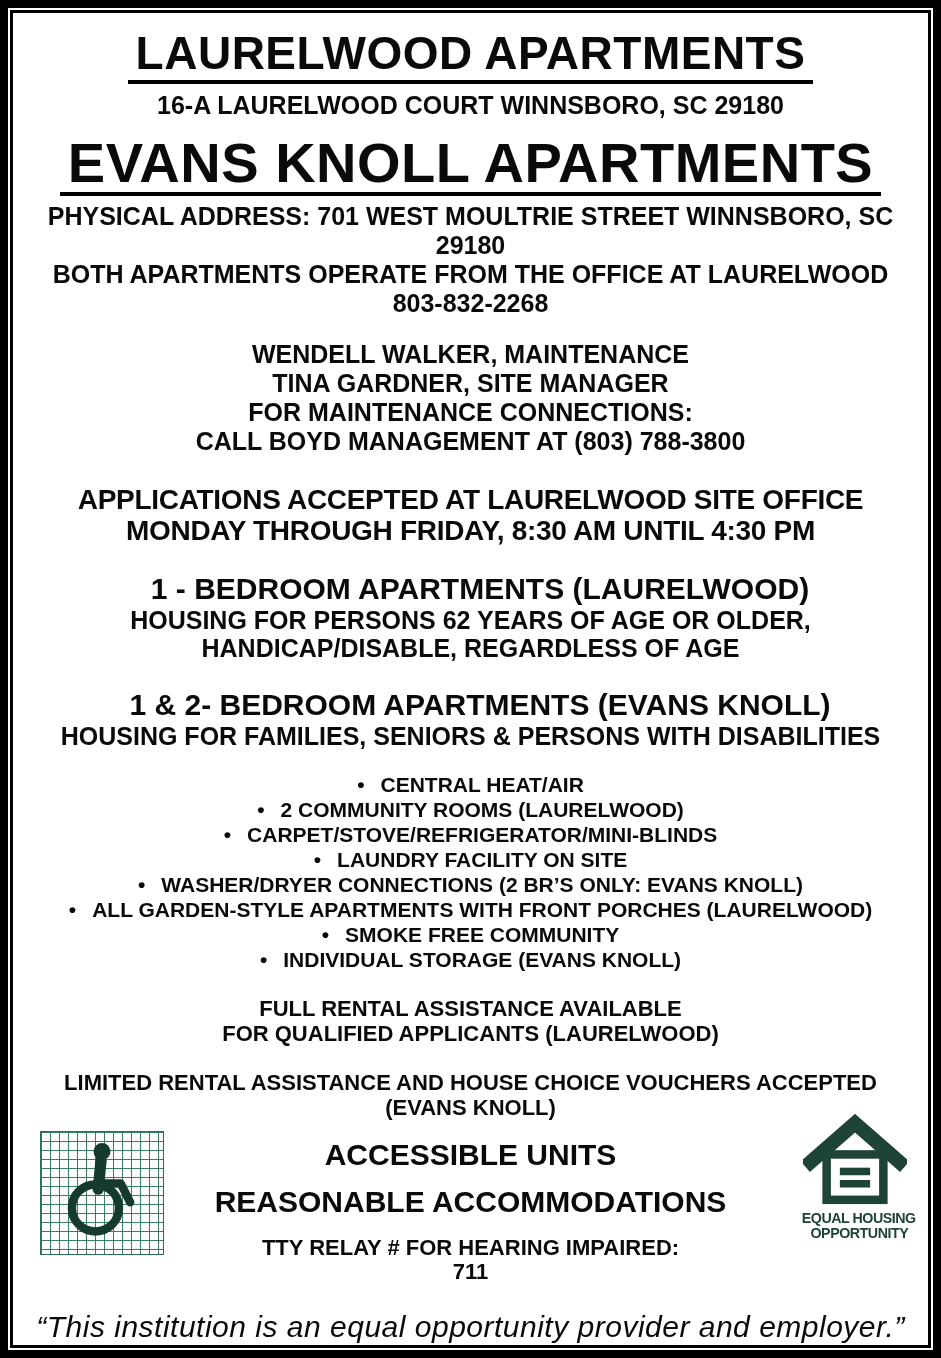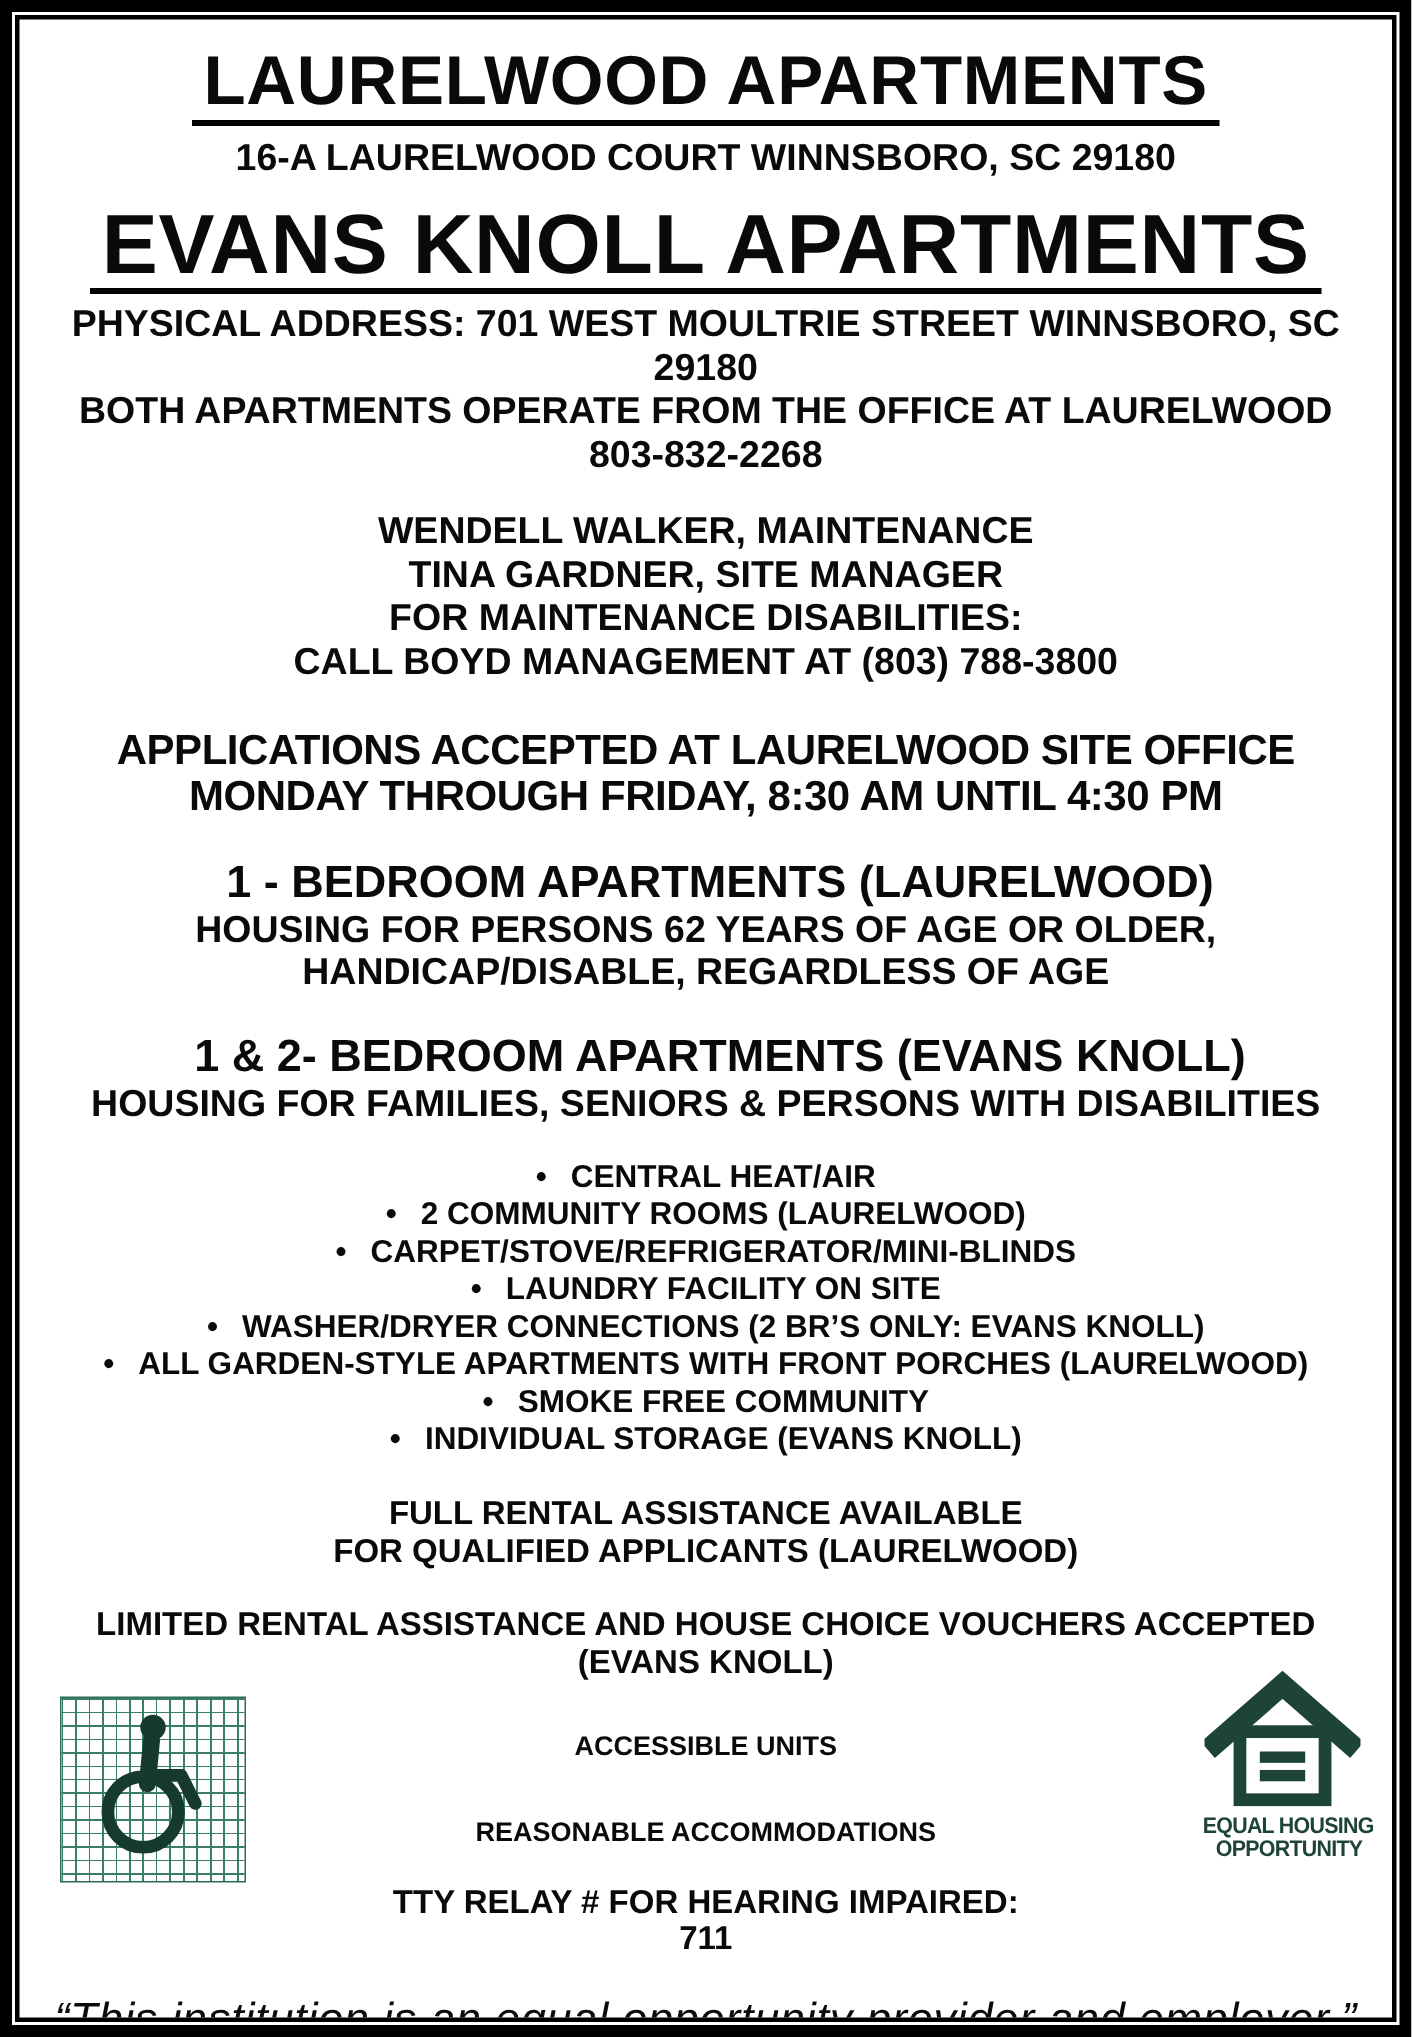--- a/index.html
+++ b/index.html
@@ -21,21 +21,21 @@
   .addr2{margin-top:6px;font-size:25px;line-height:29px;}
   .contacts{margin-top:22px;font-size:25px;line-height:29px;}
   .applications{margin-top:28px;font-size:28px;line-height:31px;letter-spacing:-0.3px;}
   .section{margin-top:26px;}
   .section .sec-heading{font-size:30px;line-height:34px;padding-left:19px;}
   .section .sec-line{font-size:25px;line-height:28px;}
   .bullets{margin-top:22px;font-size:21px;line-height:25px;}
   .bullet-line .bullet{display:inline-block;margin-right:16px;}
   .assist{margin-top:24px;font-size:22px;line-height:25px;}
   .assist2{margin-top:24px;font-size:22px;line-height:25px;}
-  .access-line{margin-top:32px;font-size:18px;line-height:25px;}
+  .access-line{margin-top:22px;font-size:30px;line-height:25px;}
   .tty{margin-top:22px;font-size:22px;line-height:24px;}
   .footer-quote{
     margin-top:26px;font-size:30px;line-height:34px;
     font-weight:normal;font-style:italic;letter-spacing:0.5px;
   }
   
   .wheelchair-box{
     position:absolute;left:27px;top:1118px;width:122px;height:122px;
     background-color:#fdfdfd;
     background-image:
@@ -70,21 +70,21 @@
     </div>
     <div class="addr2">
       <div>PHYSICAL ADDRESS: 701 WEST MOULTRIE STREET WINNSBORO, SC 29180</div>
       <div>BOTH APARTMENTS OPERATE FROM THE OFFICE AT LAURELWOOD</div>
       <div>803-832-2268</div>
     </div>
 
     <div class="contacts">
       <div>WENDELL WALKER, MAINTENANCE</div>
       <div>TINA GARDNER, SITE MANAGER</div>
-      <div>FOR MAINTENANCE DISABILITIES:</div>
+      <div>FOR MAINTENANCE CONNECTIONS:</div>
       <div>CALL BOYD MANAGEMENT AT (803) 788-3800</div>
     </div>
 
     <div class="applications">
       <div>APPLICATIONS ACCEPTED AT LAURELWOOD SITE OFFICE</div>
       <div>MONDAY THROUGH FRIDAY, 8:30 AM UNTIL 4:30 PM</div>
     </div>
 
     <div class="section">
       <div class="sec-heading">1 - BEDROOM APARTMENTS (LAURELWOOD)</div>

